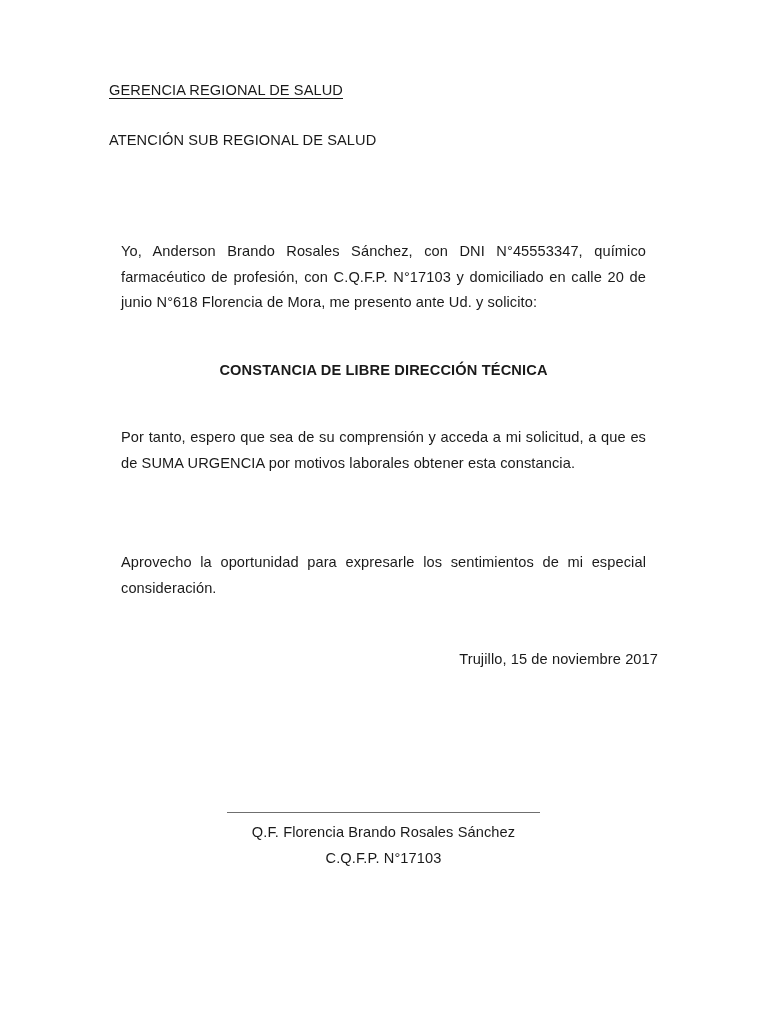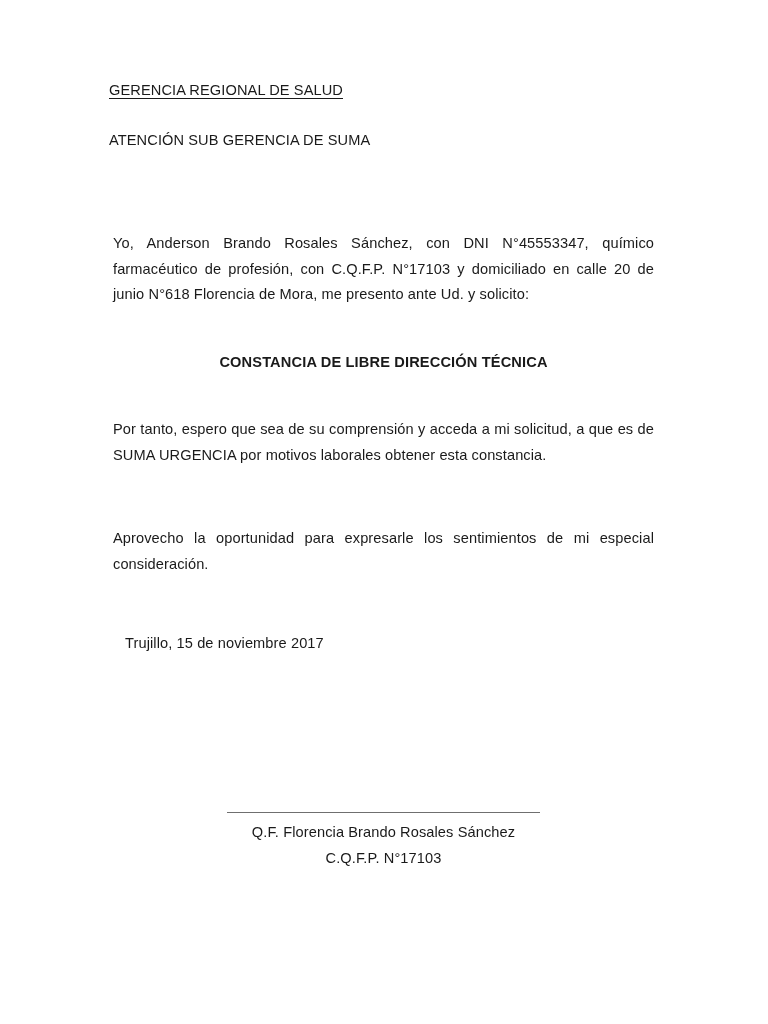--- a/index.html
+++ b/index.html
@@ -38,47 +38,48 @@
   }
   .gap-header {
     height: 24.5px;
   }
   .para {
     font-size: 14.6px;
     line-height: 25.5px;
     text-align: justify;
     text-justify: inter-word;
     letter-spacing: 0.1px;
-    margin: 4px;
+    margin: 12px;
   }
   .para.last-line-natural {
     text-align-last: left;
   }
   .gap-para {
     height: 25px;
   }
   .title-center {
     font-size: 14.6px;
     line-height: 25.5px;
     font-weight: bold;
     text-align: center;
     letter-spacing: 0.15px;
-    margin: 12px;
+    margin: 4px;
   }
   .gap-title-top {
     height: 26px;
   }
   .gap-title-bottom {
     height: 26px;
   }
   .date-line {
     font-size: 14.6px;
     line-height: 25.5px;
+    text-align: right;
     letter-spacing: 0.1px;
-    margin: 16px;
+    margin: 0;
   }
   .gap-date {
     height: 34px;
   }
   .signature-block {
     position: absolute;
     left: 109px;
     top: 812px;
     width: 549px;
     text-align: center;
@@ -98,21 +99,21 @@
 </head>
 <body>
 
 <div class="page">
 
   <div class="doc-body">
 
     <div class="line heading-underline">GERENCIA REGIONAL DE SALUD</div>
     <div class="gap-header"></div>
 
-    <div class="line">ATENCIÓN SUB GERENCIA DE SUMA</div>
+    <div class="line">ATENCIÓN SUB REGIONAL DE SALUD</div>
     <div class="gap-header"></div>
 
     <div class="gap-header"></div>
 
     <div class="gap-header"></div>
 
     <p class="para last-line-natural">Yo, Anderson Brando Rosales Sánchez, con DNI N°45553347, químico farmacéutico de profesión, con C.Q.F.P. N°17103 y domiciliado en calle 20 de junio N°618 Florencia de Mora, me presento ante Ud. y solicito:</p>
 
     <div class="gap-title-top"></div>
 

